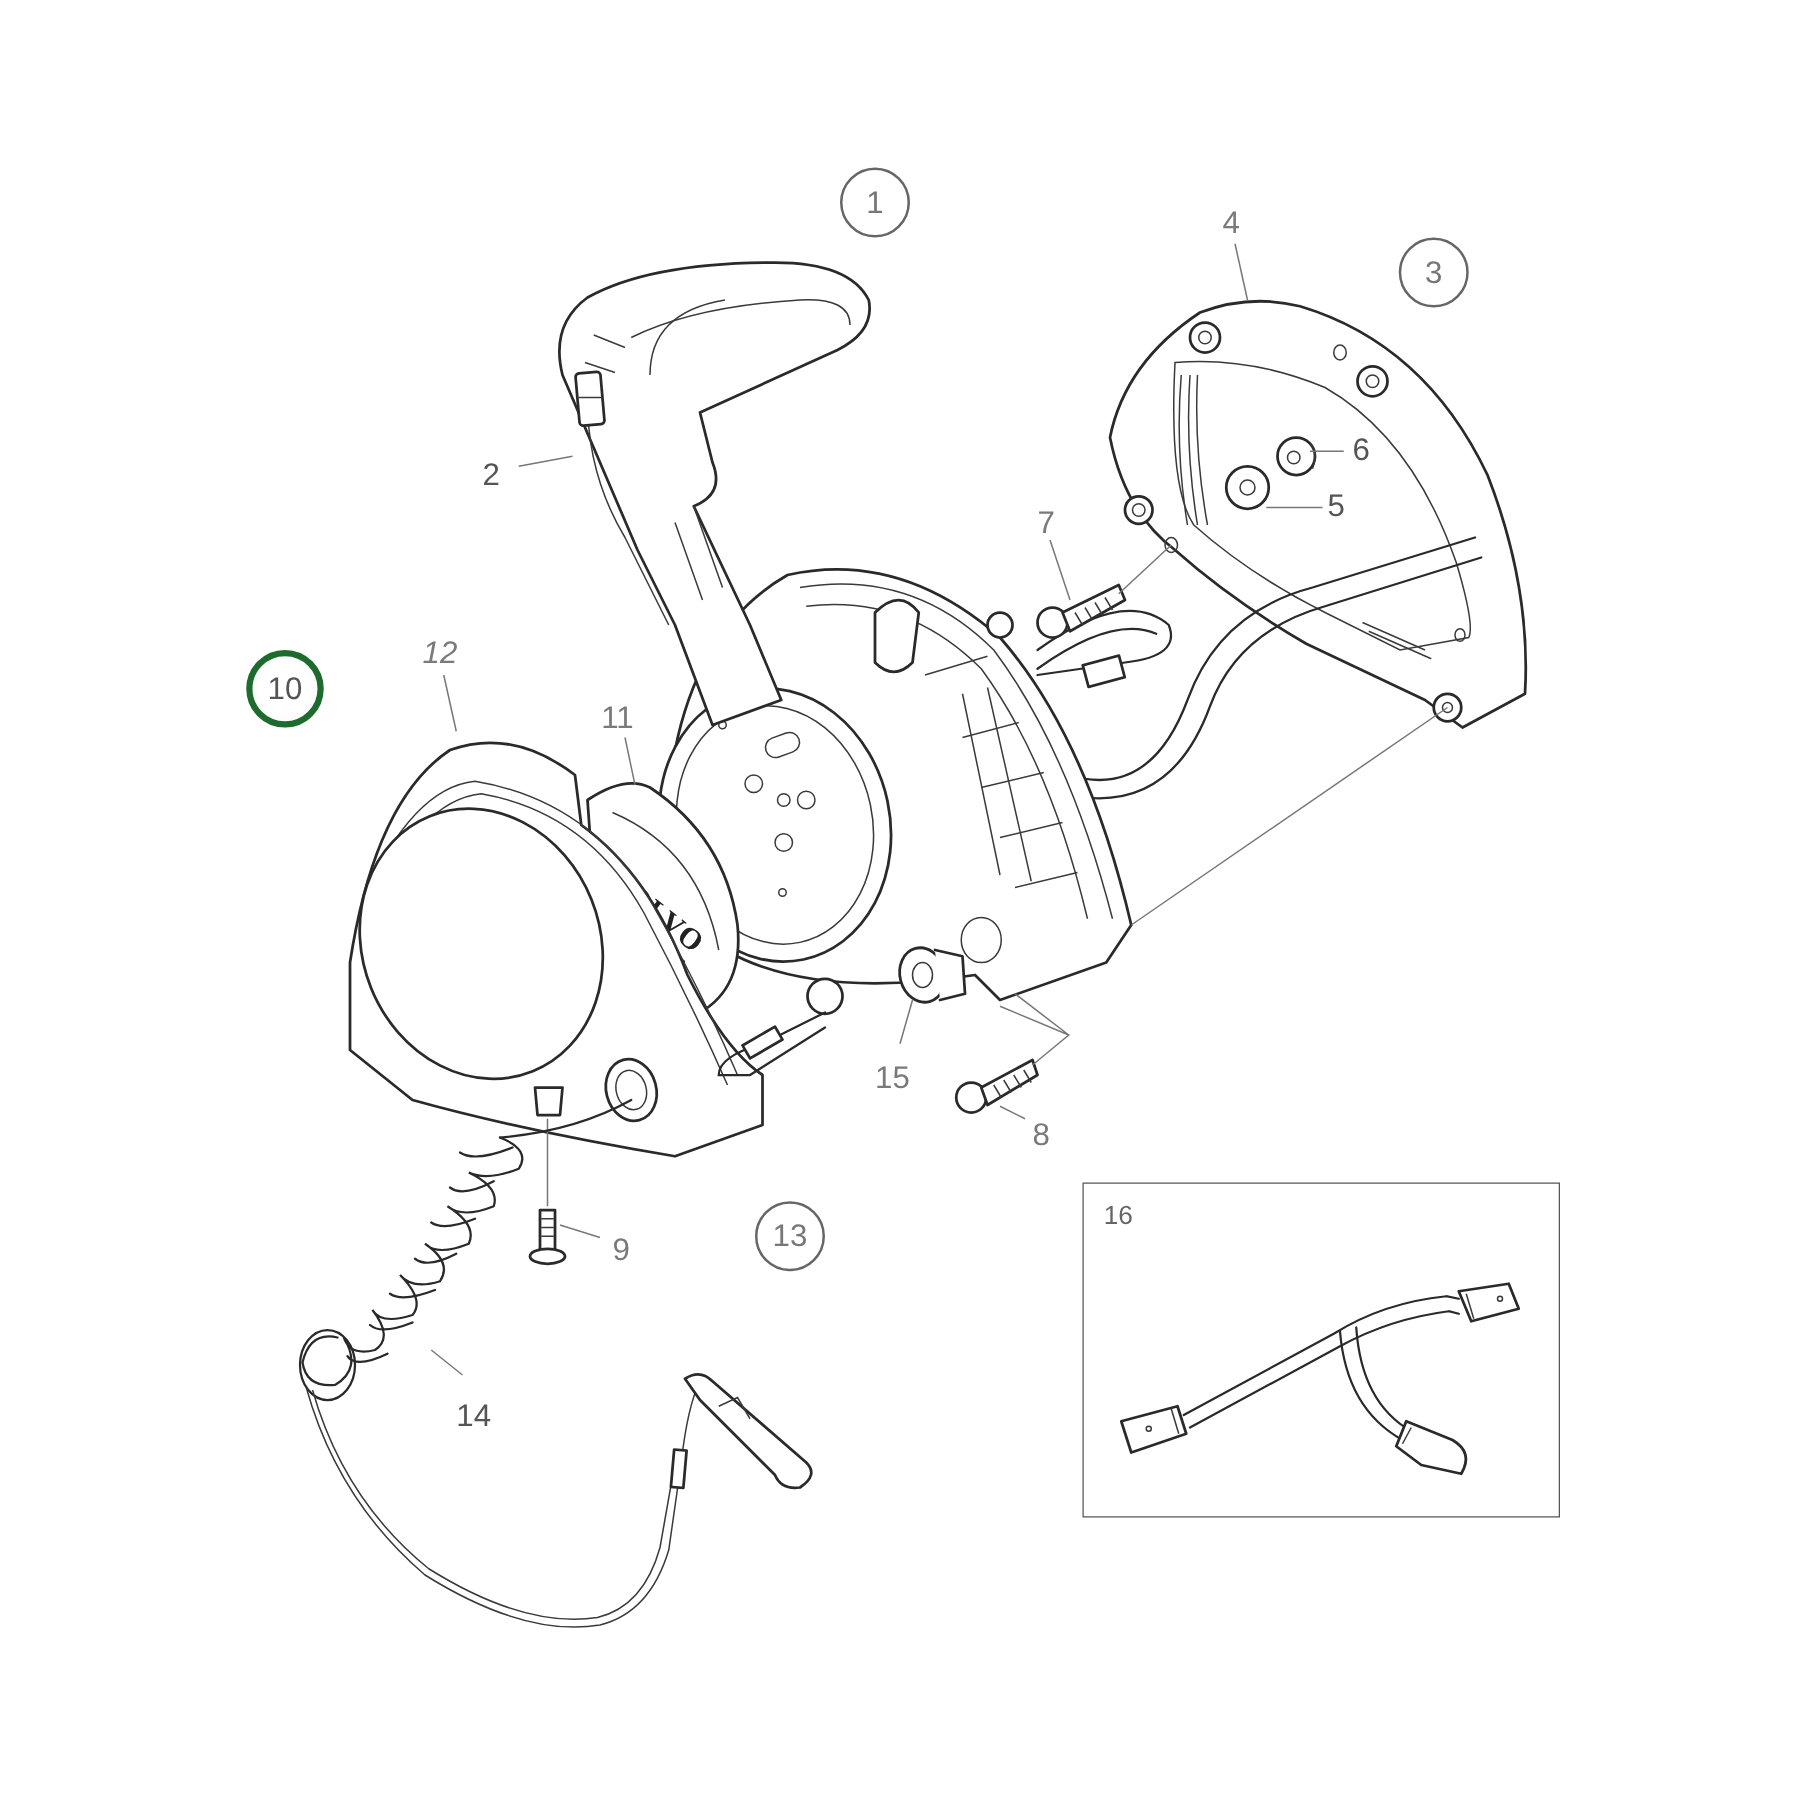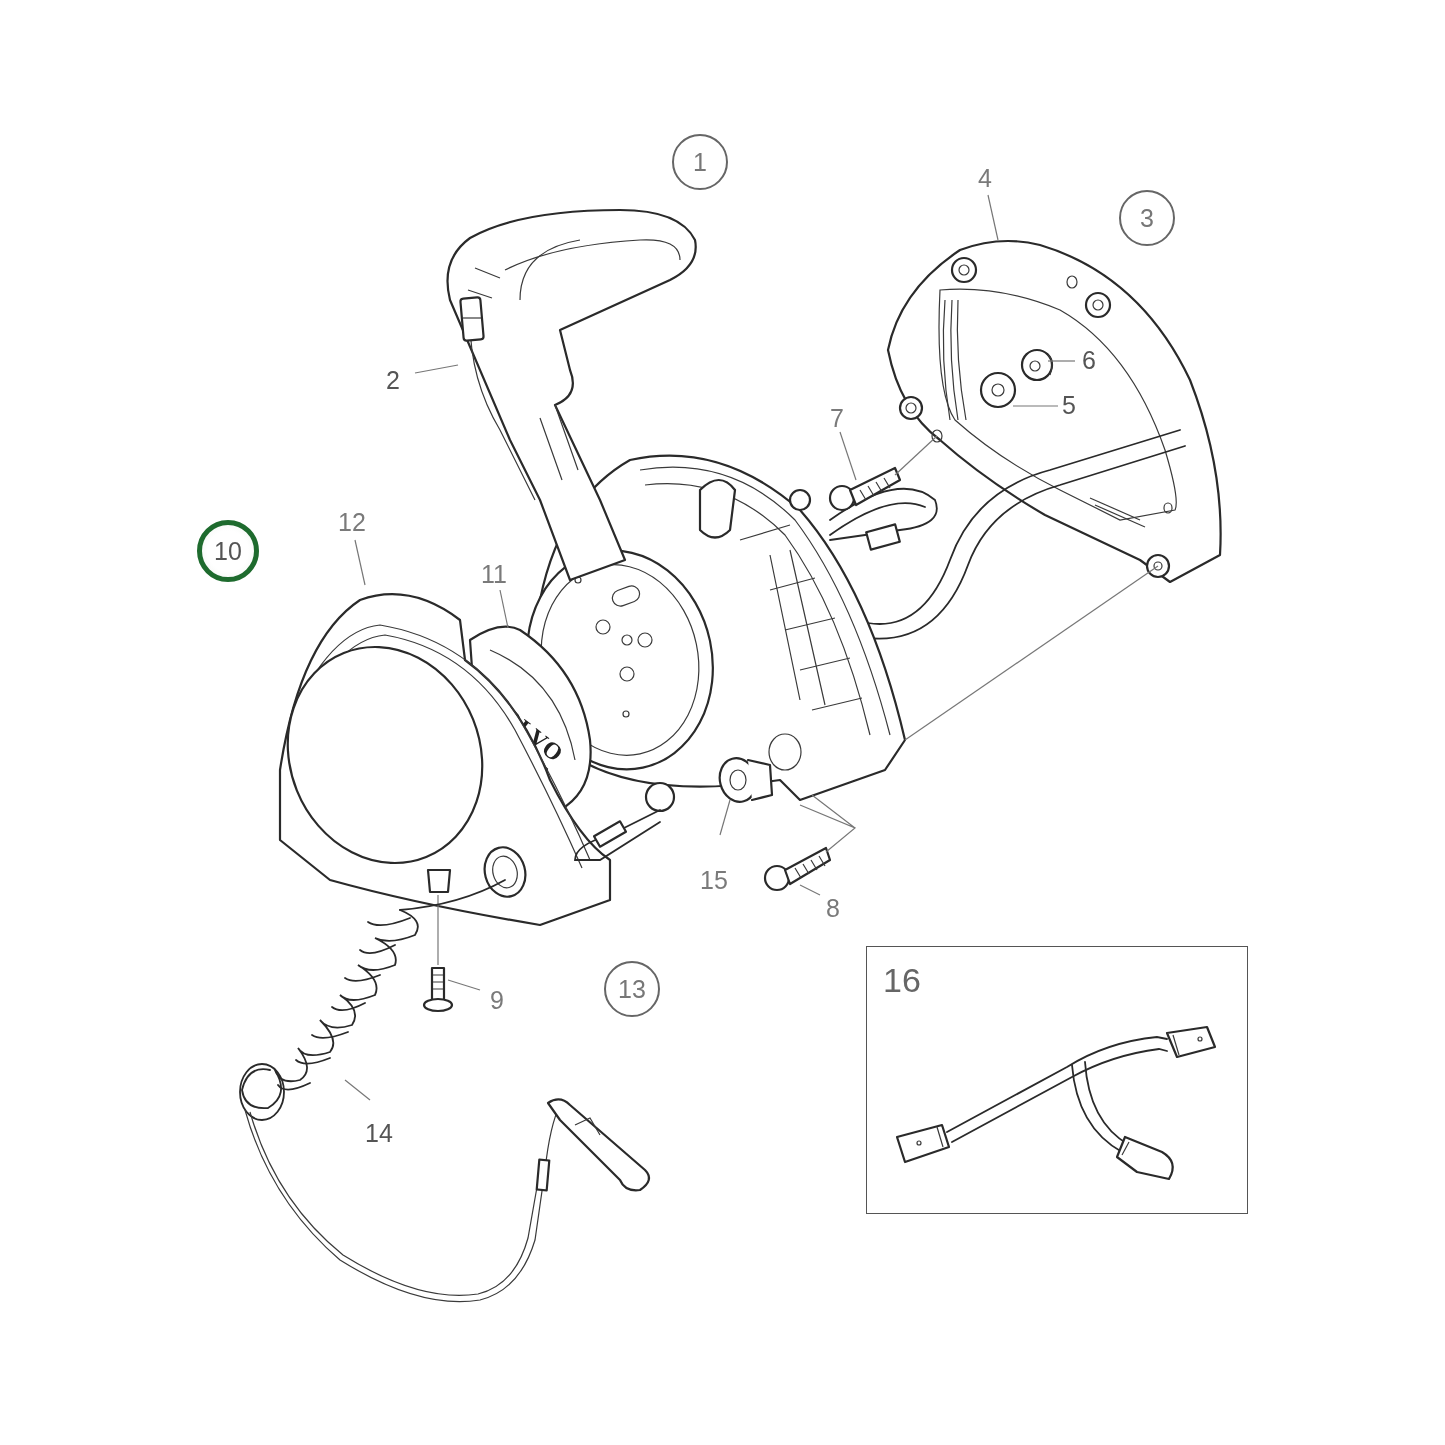--- a/index.html
+++ b/index.html
@@ -12,21 +12,21 @@
   .leader { fill: none; stroke: #777; stroke-width: 1.2; }
   .label { position: absolute; color: #7a7a7a; font-size: 25px; line-height: 1; }
   .label.dark { color: #555; }
   .callout { position: absolute; width: 56px; height: 56px; border: 2px solid #666; border-radius: 50%;
              box-sizing: border-box; display: flex; align-items: center; justify-content: center;
              color: #777; font-size: 25px; background: #fff; cursor: pointer; }
   .callout.selected { border: 5px solid #1e6b2e; color: #555; width: 62px; height: 62px;
                       background: radial-gradient(circle, #ffffff 55%, #eef3ee 100%); }
   .inset { position: absolute; left: 866px; top: 946px; width: 382px; height: 268px;
            border: 1.5px solid #555; box-sizing: border-box; background: #fff; }
-  .inset-label { position: absolute; left: 16px; top: 14px; color: #666; font-size: 34px; }
+  .inset-label { position: absolute; left: 16px; top: 14px; color: #666; font-size: 21px; }
   .logo-text { font-family: "Liberation Serif", serif; font-weight: bold; font-size: 24px; fill: #222; letter-spacing: 1px; }
 </style>
 </head>
 <body>
 
 <div id="diagram">
   <svg width="1445" height="1445" viewBox="0 0 1445 1445">
 
     <g>
       <path class="part" d="M888 350 Q 900 290 960 250 Q 1000 235 1040 245 Q 1140 275 1190 380 Q 1225 470 1220 555 L 1170 582 L 1140 560 L 1045 515 Q 985 480 940 440 Q 900 410 888 350 Z"></path>
@@ -196,23 +196,23 @@
 
   
   <span class="label dark" style="left:386px; top:368px;">2</span>
   <span class="label" style="left:978px; top:166px;">4</span>
   <span class="label dark" style="left:1062px; top:393px;">5</span>
   <span class="label dark" style="left:1082px; top:348px;">6</span>
   <span class="label" style="left:830px; top:406px;">7</span>
   <span class="label" style="left:826px; top:896px;">8</span>
   <span class="label" style="left:490px; top:988px;">9</span>
   <span class="label" style="left:481px; top:562px;">11</span>
-  <span class="label" style="left:338px; top:510px;">12</span>
+  <span class="label" style="left:338px; top:510px;font-style:italic;">12</span>
   <span class="label dark" style="left:365px; top:1105px;margin-top:16px;">14</span>
-  <span class="label" style="left:700px; top:868px;">15</span>
+  <span class="label" style="left:700px; top:850px;">15</span>
 
   
   <div class="inset">
     <span class="inset-label">16</span>
     <svg width="380" height="266" viewBox="0 0 380 266">
 
       <path class="med" d="M80 185 L 200 120 Q 240 95 290 90 L 300 92"></path>
       <path class="med" d="M85 195 L 205 130 Q 245 108 292 102 L 300 104"></path>
 
       <path class="med" d="M205 118 Q 210 180 255 205"></path>

